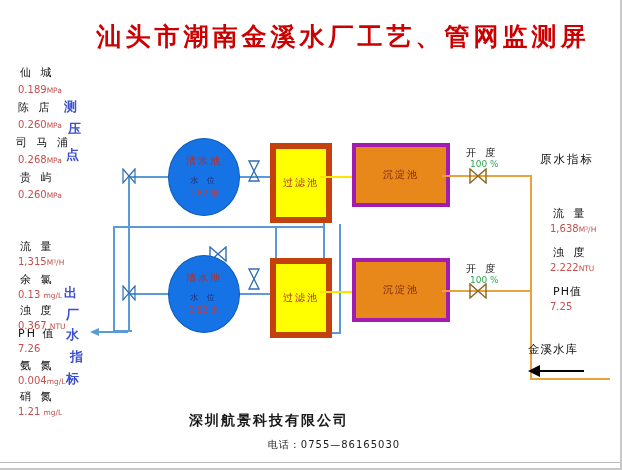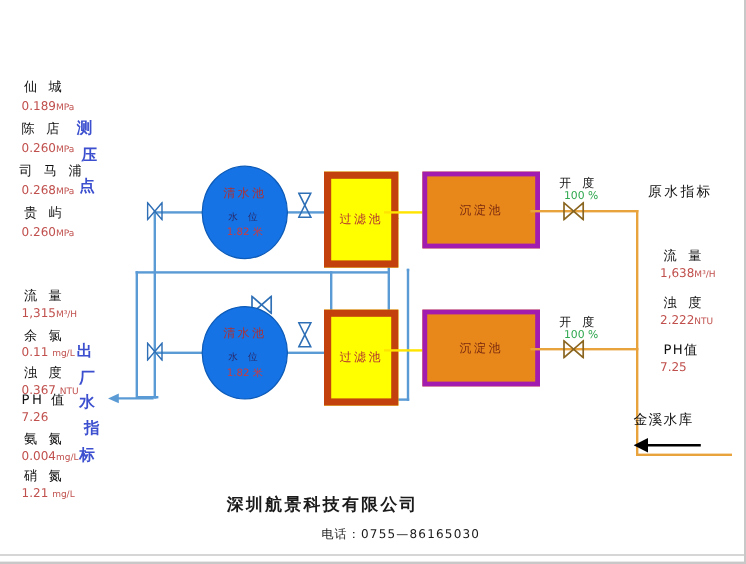--- a/index.html
+++ b/index.html
@@ -81,20 +81,21 @@
     padding-left:110px;box-sizing:border-box;
   }
   .hr{position:absolute;left:0;top:462px;width:620px;height:1px;background:#bbb;}
 </style>
 </head>
 <body>
 
 <div id="screen">
 
 
+  <div class="title">汕头市潮南金溪水厂工艺、管网监测屏</div>
 
   <div>
     <div class="lbl" style="left:20px;top:65px;">仙  城</div>
     <div class="val" style="left:18px;top:84px;">
       <span>0.189</span><span class="unit">MPa</span>
     </div>
 
     <div class="lbl" style="left:18px;top:100px;">陈  店</div>
     <div class="val" style="left:18px;top:119px;">
       <span>0.260</span><span class="unit">MPa</span>
@@ -116,21 +117,21 @@
   </div>
 
   <div>
     <div class="lbl" style="left:20px;top:239px;">流  量</div>
     <div class="val" style="left:18px;top:256px;">
       <span>1,315</span><span class="unit">M³/H</span>
     </div>
 
     <div class="lbl" style="left:20px;top:272px;">余  氯</div>
     <div class="val" style="left:18px;top:289px;">
-      <span>0.11</span> <span class="unit">mg/L</span>
+      <span>0.13</span> <span class="unit">mg/L</span>
     </div>
 
     <div class="lbl" style="left:20px;top:303px;">浊  度</div>
     <div class="val" style="left:18px;top:320px;">
       <span>0.367</span> <span class="unit">NTU</span>
     </div>
 
     <div class="lbl" style="left:18px;top:326px;letter-spacing:2px;">PH 值</div>
     <div class="val" style="left:18px;top:343px;">
       <span>7.26</span>

